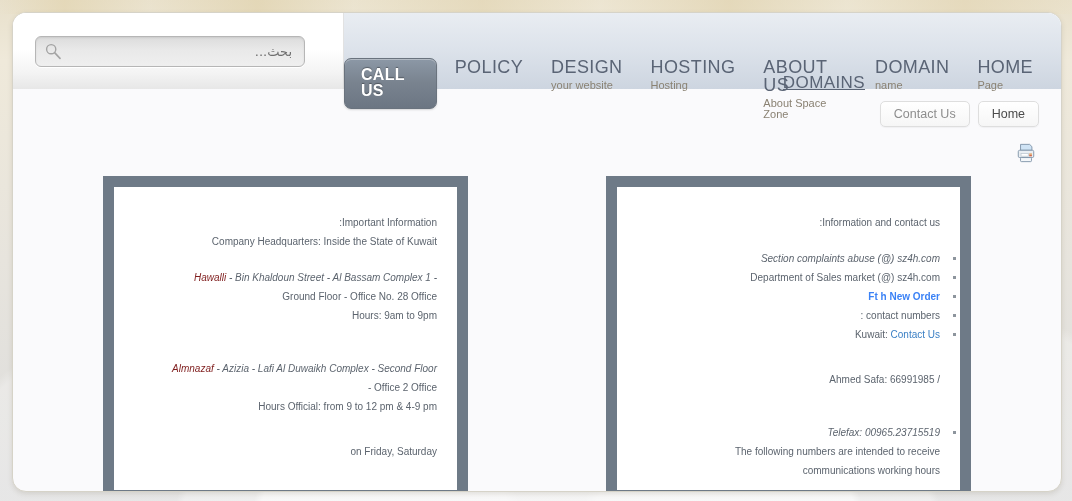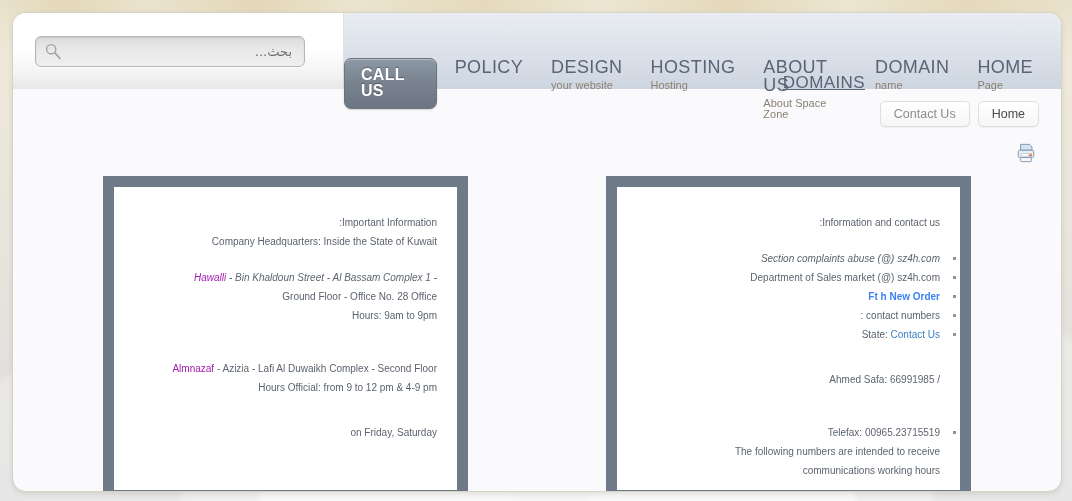--- a/index.html
+++ b/index.html
@@ -216,23 +216,23 @@
     text-align: right;
   }
   .line {
     font-size: 10px;
     color: #5c646e;
     line-height: 19px;
     font-family: "Liberation Sans", sans-serif;
     unicode-bidi: plaintext;
   }
   .line.spacer-before { margin-top: 17px; font-style: italic; }
-  .line.gap-lg { margin-top: 34px; }
+  .line.gap-lg { margin-top: 34px; font-style: italic; }
   .line.gap-md { margin-top: 26px; text-align: right; }
-  .hl-red { color: #a21caf; }
+  .hl-red { color: #7f1d1d; }
   .strong-red { color: #3b82f6; font-weight: bold; }
   .link-blue { color: #3a7fc4; text-decoration: none; cursor: pointer; }
   .bulleted { position: relative; }
   .bulleted::after {
     content: "";
     position: absolute;
     right: -16px;
     top: 8px;
     width: 3px;
     height: 3px;
@@ -321,35 +321,36 @@
     <div class="panel">
       <div class="panel-inner">
         <div class="line">:Important Information</div>
         <div class="line">Company Headquarters: Inside the State of Kuwait</div>
 
         <div class="line spacer-before"><span class="hl-red">Hawalli</span><span> - Bin Khaldoun Street - Al Bassam Complex 1 -</span></div>
         <div class="line">Ground Floor - Office No. 28 Office</div>
         <div class="line">Hours: 9am to 9pm</div>
 
         <div class="line gap-lg"><span class="hl-red">Almnazaf</span><span> - Azizia - Lafi Al Duwaikh Complex - Second Floor</span></div>
+        <div class="line">- Office 2 Office</div>
         <div class="line">Hours Official: from 9 to 12 pm &amp; 4-9 pm</div>
 
         <div class="line gap-md">on Friday, Saturday</div>
       </div>
     </div>
 
     <div class="panel">
       <div class="panel-inner">
         <div class="line">:Information and contact us</div>
 
         <div class="line spacer-before bulleted">Section complaints abuse (@) sz4h.com</div>
         <div class="line bulleted">Department of Sales market (@) sz4h.com</div>
         <div class="line bulleted strong-red">Ft h New Order</div>
         <div class="line bulleted">: contact numbers</div>
-        <div class="line bulleted"><span>State: </span><a class="link-blue" href="#">Contact Us</a></div>
+        <div class="line bulleted"><span>Kuwait: </span><a class="link-blue" href="#">Contact Us</a></div>
 
         <div class="line gap-md">Ahmed Safa: 66991985 /</div>
 
         <div class="line gap-lg bulleted">Telefax: 00965.23715519</div>
         <div class="line">The following numbers are intended to receive</div>
         <div class="line">communications working hours</div>
       </div>
     </div>
 
   </div>

